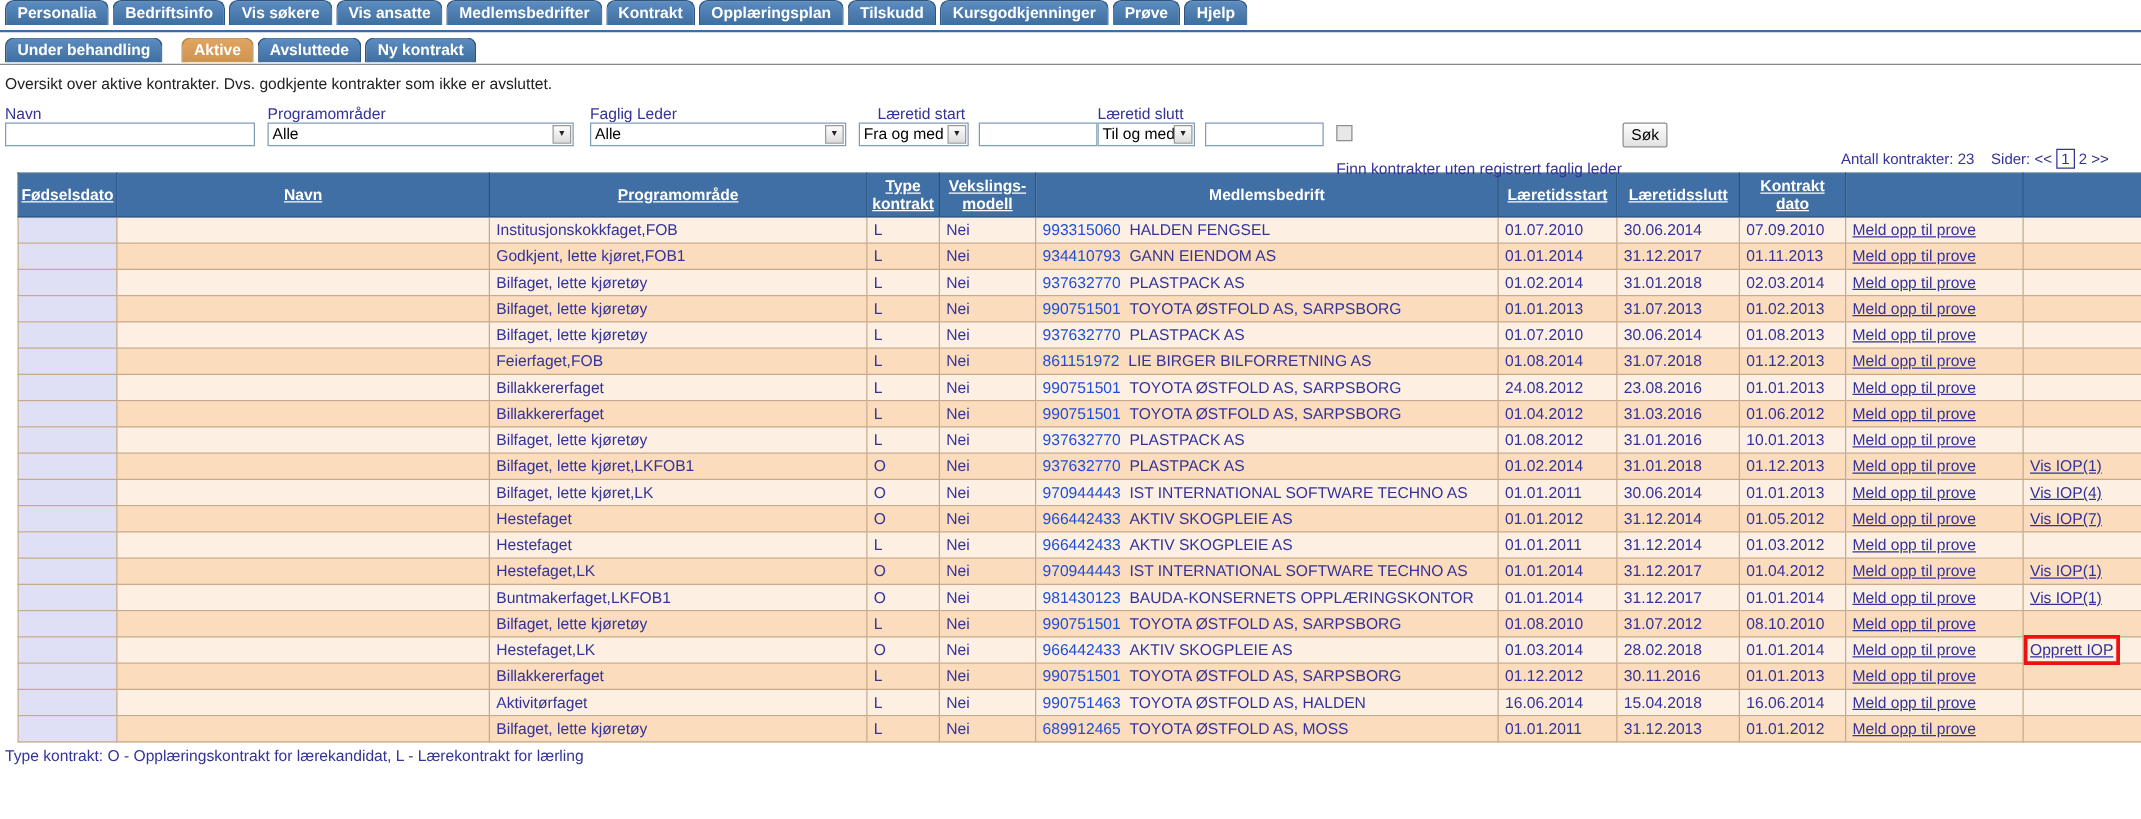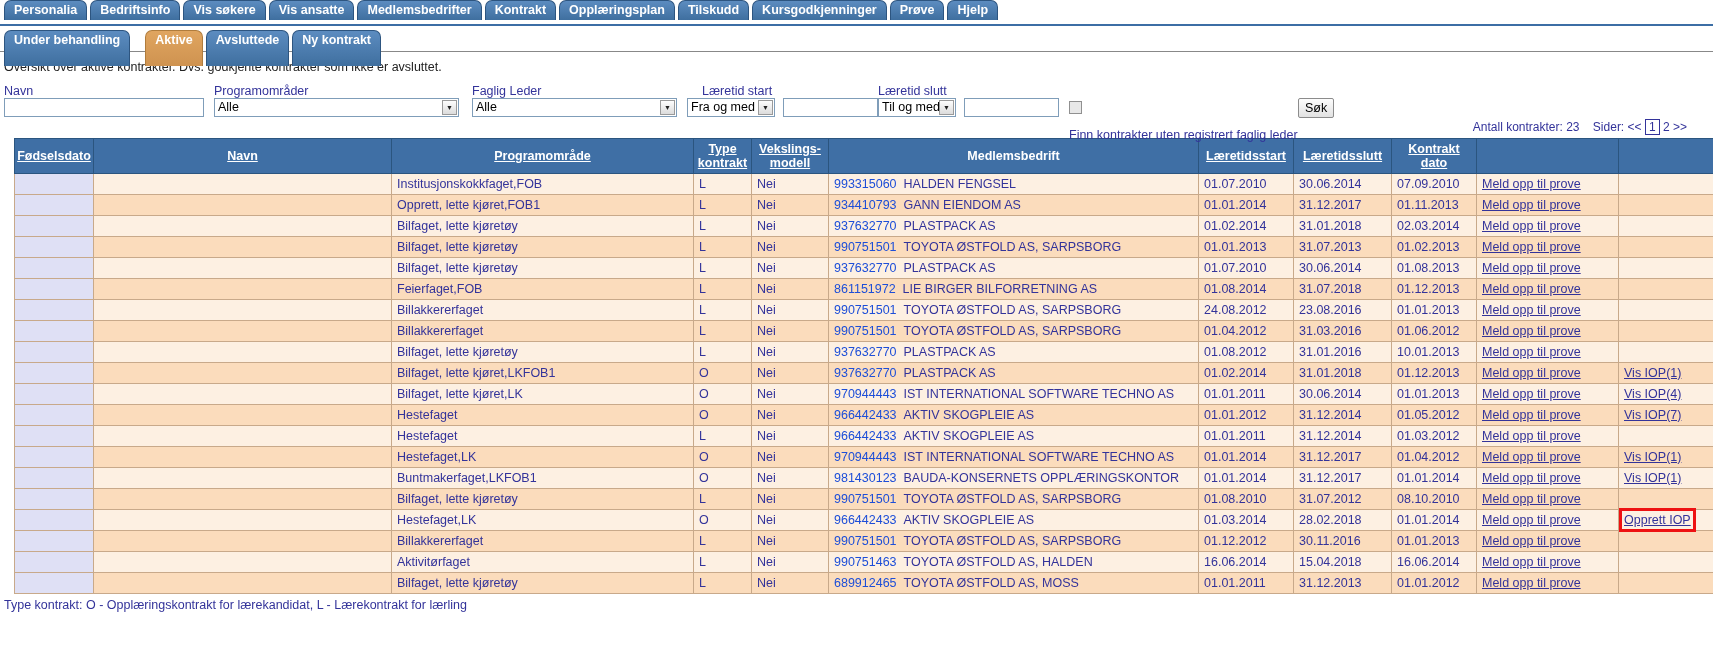--- a/index.html
+++ b/index.html
@@ -40,21 +40,21 @@
     position: relative;
     height: 26px;
     padding-left: 4px;
     border-bottom: 1px solid #888;
     white-space: nowrap;
     background: #fff;
     padding-top: 4px;
   }
   .sub-tab {
     display: inline-block;
-    height: 36px;
+    height: 20px;
     line-height: 19px;
     margin-right: 3px;
     padding: 0 9px;
     background: linear-gradient(#5c8cc0, #3f6f9f);
     border: 1px solid #2d5580;
     border-bottom: none;
     border-radius: 7px 7px 0 0;
     color: #ffffff;
     font-size: 12.5px;
     font-weight: bold;
@@ -322,21 +322,21 @@
         <td><span class="org">993315060</span>&nbsp;&nbsp;<span>HALDEN FENGSEL</span></td>
         <td>01.07.2010</td>
         <td>30.06.2014</td>
         <td>07.09.2010</td>
         <td><a class="lnk">Meld opp til prove</a></td>
         <td></td>
       </tr>
       <tr class="even">
         <td class="c-fodsel"></td>
         <td></td>
-        <td>Opprett, lette kjøret,FOB1</td>
+        <td>Godkjent, lette kjøret,FOB1</td>
         <td>L</td>
         <td>Nei</td>
         <td><span class="org">934410793</span>&nbsp;&nbsp;<span>GANN EIENDOM AS</span></td>
         <td>01.01.2014</td>
         <td>31.12.2017</td>
         <td>01.11.2013</td>
         <td><a class="lnk">Meld opp til prove</a></td>
         <td></td>
       </tr>
       <tr class="odd">

